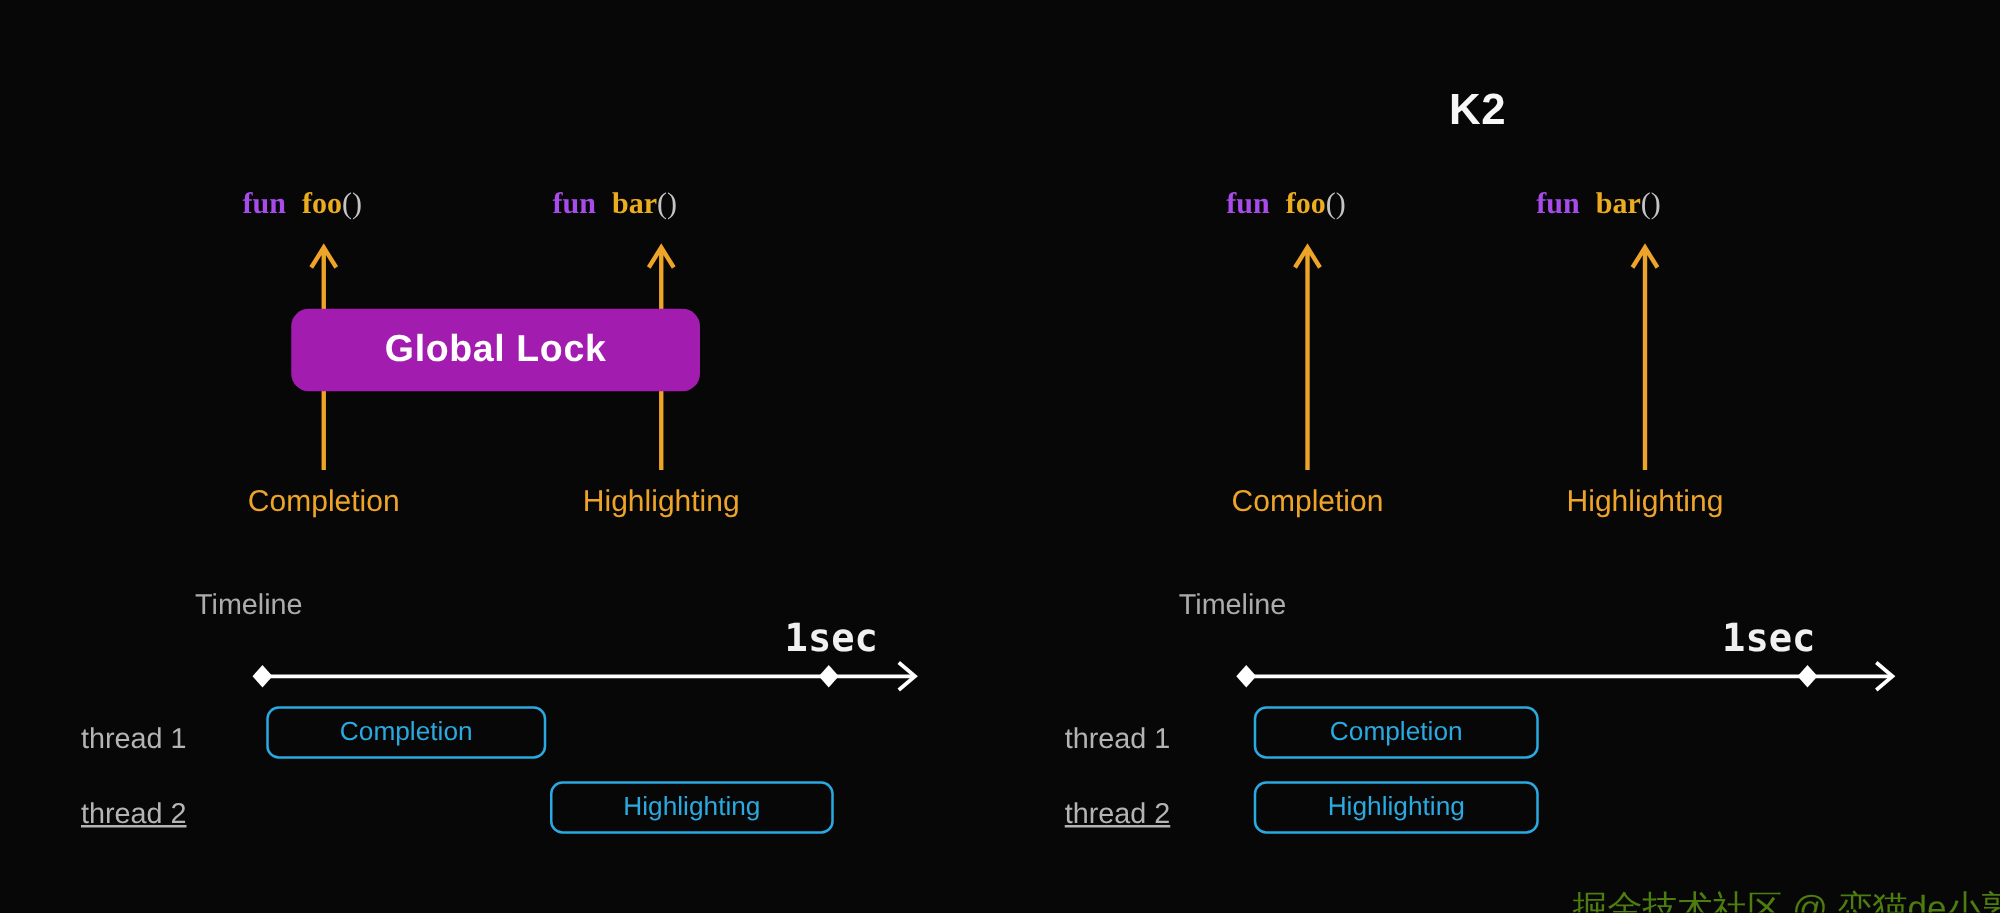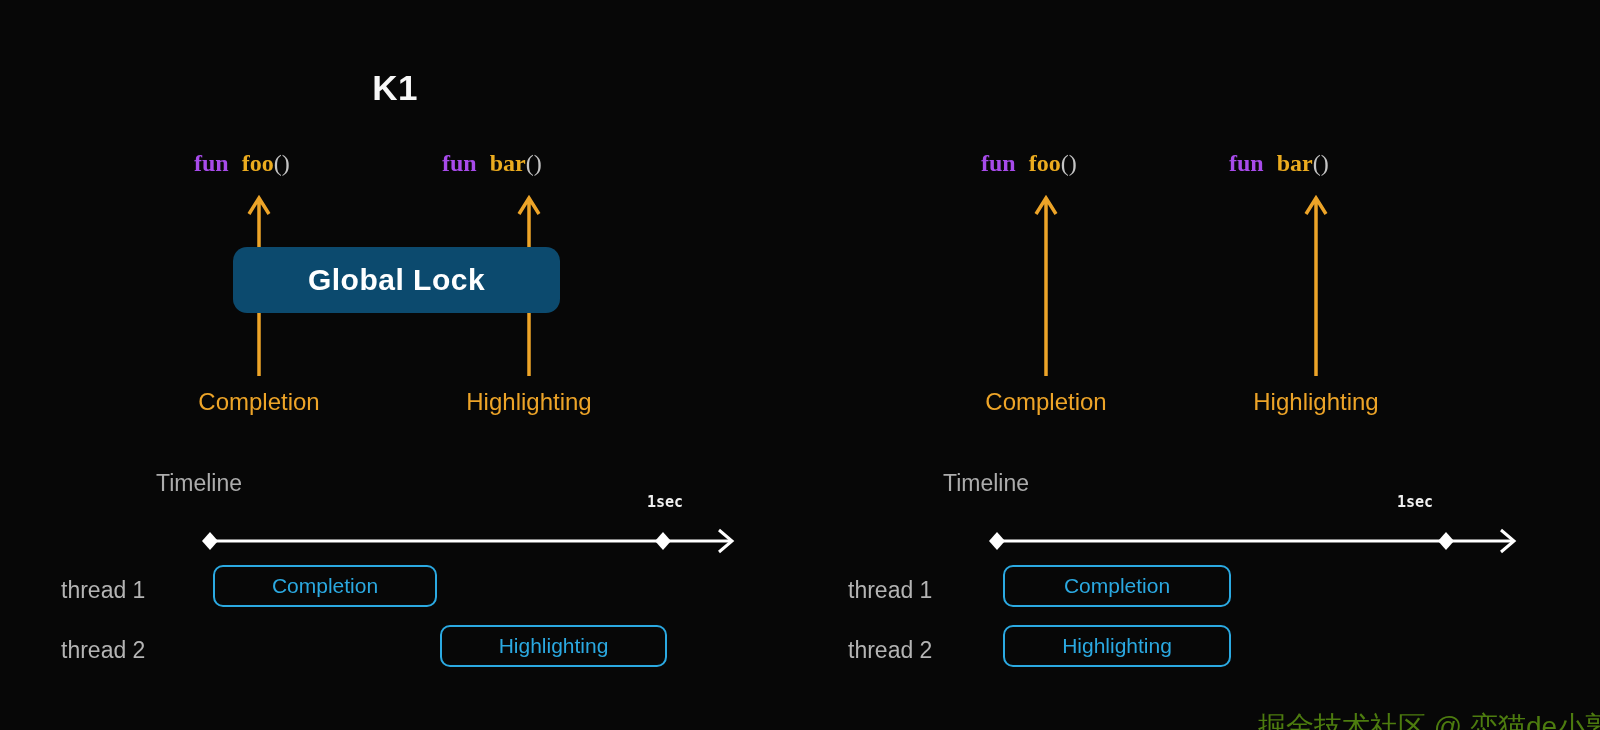--- a/index.html
+++ b/index.html
@@ -30,52 +30,52 @@
   .code .kw{color:#a84beb;margin-right:13px;}
   .code .fn{color:#ecac1f;}
   .code .pr{color:#c4c4c4;font-weight:400;}
 
   .up-arrow{position:absolute;top:192px;width:26px;height:186px;z-index:1;}
   .up-arrow.a1{left:246px;}
   .up-arrow.a2{left:516px;}
 
   .lock{
     position:absolute;left:233px;top:247px;width:327px;height:66px;
-    background:#0c4a6e;border-radius:14px;z-index:2;
+    background:#a21caf;border-radius:14px;z-index:2;
     color:#ffffff;font-size:30px;font-weight:700;
     text-align:center;line-height:66px;letter-spacing:.5px;
   }
 
   .fn-label{
     position:absolute;top:388px;width:250px;text-align:center;
     color:#eda428;font-size:24px;font-weight:500;
   }
   .fn-label.l1{left:134px;}
   .fn-label.l2{left:404px;}
 
   .tl-label{
     position:absolute;left:156px;top:470px;
     color:#acacac;font-size:23px;
   }
   .tl-end{
     position:absolute;top:493px;width:140px;text-align:center;
-    color:#f0f0f0;font-size:15px;font-weight:600;
+    color:#f0f0f0;font-size:31px;font-weight:600;
     font-family:"DejaVu Sans Mono",monospace;
   }
   .k1 .tl-end{left:595px;}
   .k2 .tl-end{left:558px;}
 
   .tl-arrow{position:absolute;left:200px;top:527px;width:545px;height:28px;}
 
   .thread-label{
-    position:absolute;left:61px;width:130px;
-    color:#b4b4b4;font-size:23px;
+    position:absolute;left:42px;width:130px;
+    color:#b4b4b4;font-size:23px;text-align:center;
   }
   .thread-label.t1{top:577px;}
-  .thread-label.t2{top:637px;}
+  .thread-label.t2{top:637px;text-decoration:underline;}
 
   .tbox{
     position:absolute;height:38px;
     border:2px solid #2ba9e1;border-radius:10px;
     color:#2ba9e1;font-size:21px;font-weight:500;
     text-align:center;line-height:38px;
     background:transparent;
   }
   .tbox.r1{top:565px;}
   .tbox.r2{top:625px;}
@@ -86,21 +86,20 @@
 
   .watermark{
     position:absolute;left:1258px;top:708px;width:330px;
     color:#4d7c0f;font-size:28px;white-space:nowrap;
   }
 </style>
 </head>
 <body>
 
 <div class="panel k1">
-  <div class="panel-title">K1</div>
 
   <div class="code fn-left">
     <span class="kw">fun</span><span class="fn">foo</span><span class="pr">()</span>
   </div>
   <div class="code fn-right">
     <span class="kw">fun</span><span class="fn">bar</span><span class="pr">()</span>
   </div>
 
   <svg class="up-arrow a1" viewBox="0 0 26 186">
     <path d="M13 184 L13 8 M3 22 L13 6 L23 22" fill="none" stroke="#eda428" stroke-width="3.5"></path>
@@ -125,20 +124,21 @@
   </svg>
 
   <div class="thread-label t1">thread 1</div>
   <div class="thread-label t2">thread 2</div>
 
   <div class="tbox r1">Completion</div>
   <div class="tbox r2">Highlighting</div>
 </div>
 
 <div class="panel k2">
+  <div class="panel-title">K2</div>
 
   <div class="code fn-left">
     <span class="kw">fun</span><span class="fn">foo</span><span class="pr">()</span>
   </div>
   <div class="code fn-right">
     <span class="kw">fun</span><span class="fn">bar</span><span class="pr">()</span>
   </div>
 
   <svg class="up-arrow a1" viewBox="0 0 26 186">
     <path d="M13 184 L13 8 M3 22 L13 6 L23 22" fill="none" stroke="#eda428" stroke-width="3.5"></path>

